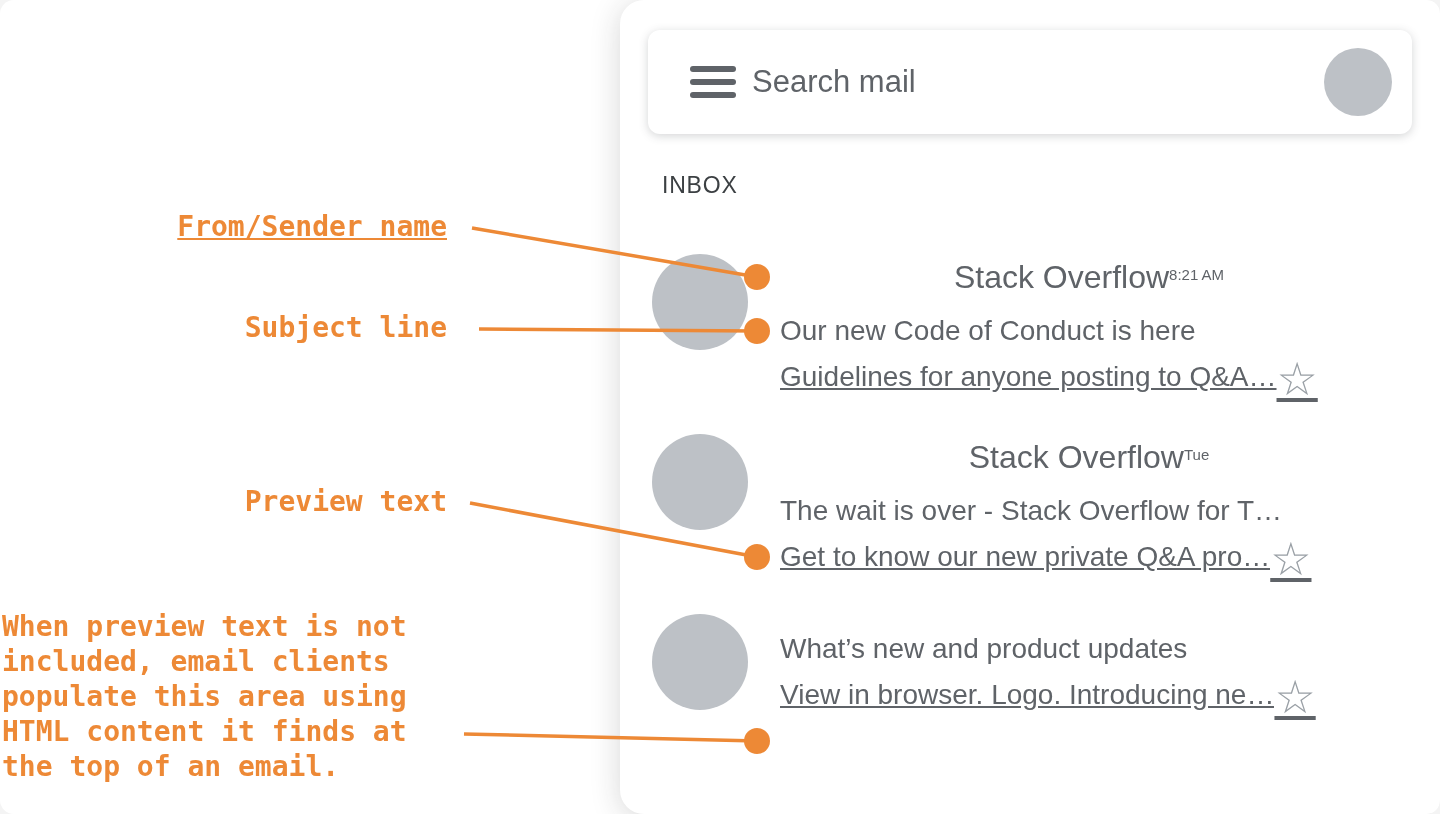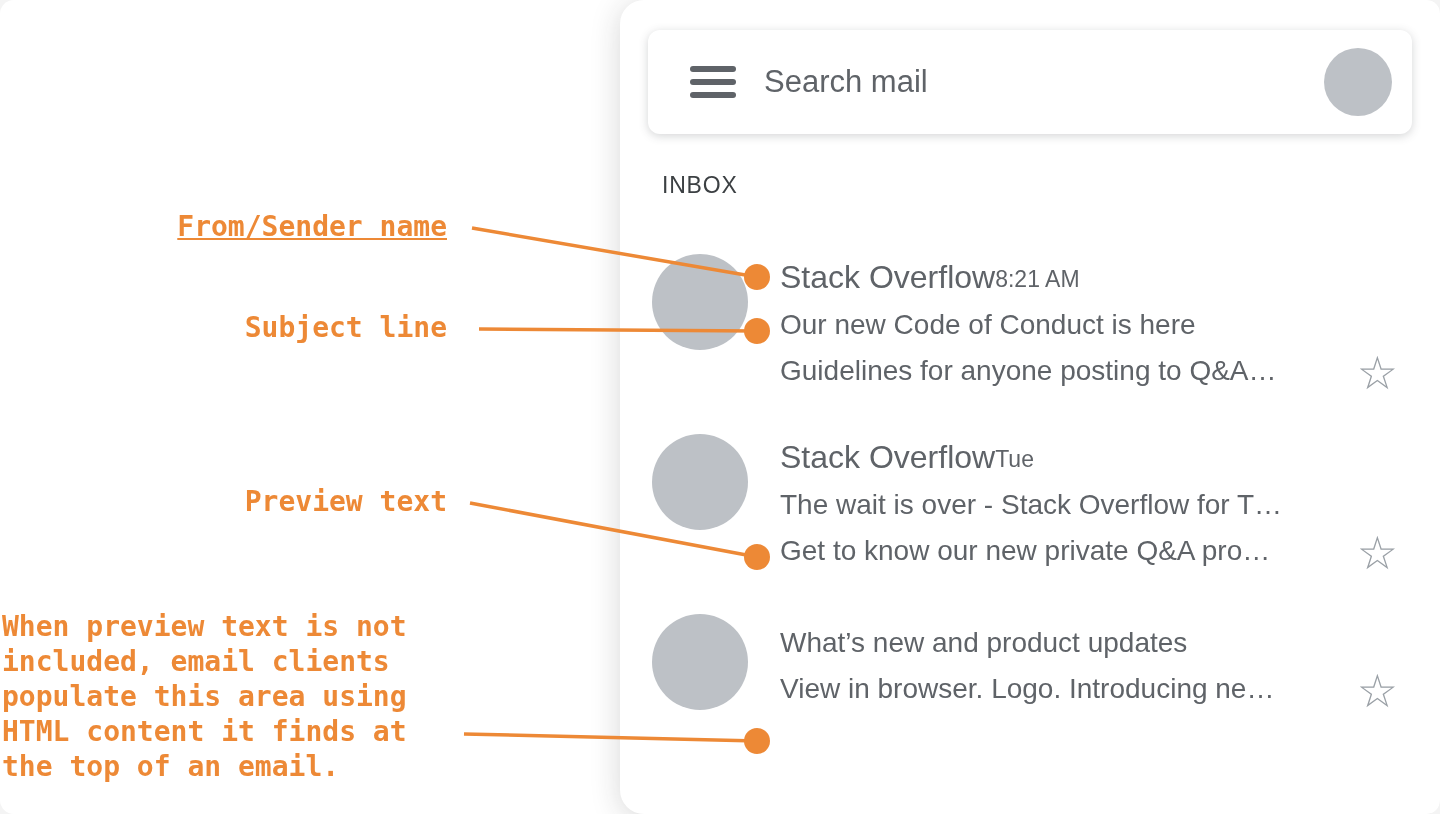--- a/index.html
+++ b/index.html
@@ -67,21 +67,21 @@
     gap: 7px;
     cursor: pointer;
   }
   .hamburger span {
     display: block;
     width: 46px; height: 6px;
     border-radius: 3px;
     background: var(--text-gray, #5F6368);
   }
   .search-text {
-    margin-left: 28px;
+    margin-left: 16px;
     font-size: 31px;
     color: var(--text-gray, #5F6368);
   }
   .search-avatar {
     margin-left: auto;
     margin-right: 20px;
     width: 68px; height: 68px;
     border-radius: 50%;
     background: var(--avatar-gray, #BDC1C6);
   }
@@ -113,43 +113,44 @@
     background: var(--avatar-gray, #BDC1C6);
   }
   .row-content {
     position: absolute;
     left: 160px; right: 42px; top: 0;
     padding-top: 4px;
     color: var(--text-gray, #5F6368);
   }
   .row-top {
     display: flex;
-    justify-content: flex-start;
+    justify-content: center;
     align-items: flex-start;
   }
   .sender {
     font-size: 32px;
     line-height: 42px;
   }
   .time {
-    font-size: 23px;
+    font-size: 15px;
     padding-top: 10px;
   }
   .subject {
     font-size: 28px;
     line-height: 38px;
-    margin-top: 8px;
+    margin-top: 14px;
     white-space: nowrap;
     overflow: hidden;
   }
   .row-bottom {
     display: flex;
-    justify-content: space-between;
+    justify-content: flex-start;
     align-items: center;
     margin-top: 8px;
+    text-decoration: underline;
   }
   .preview {
     font-size: 28px;
     line-height: 38px;
     white-space: nowrap;
     overflow: hidden;
   }
   .star {
     font-size: 46px;
     line-height: 38px;

